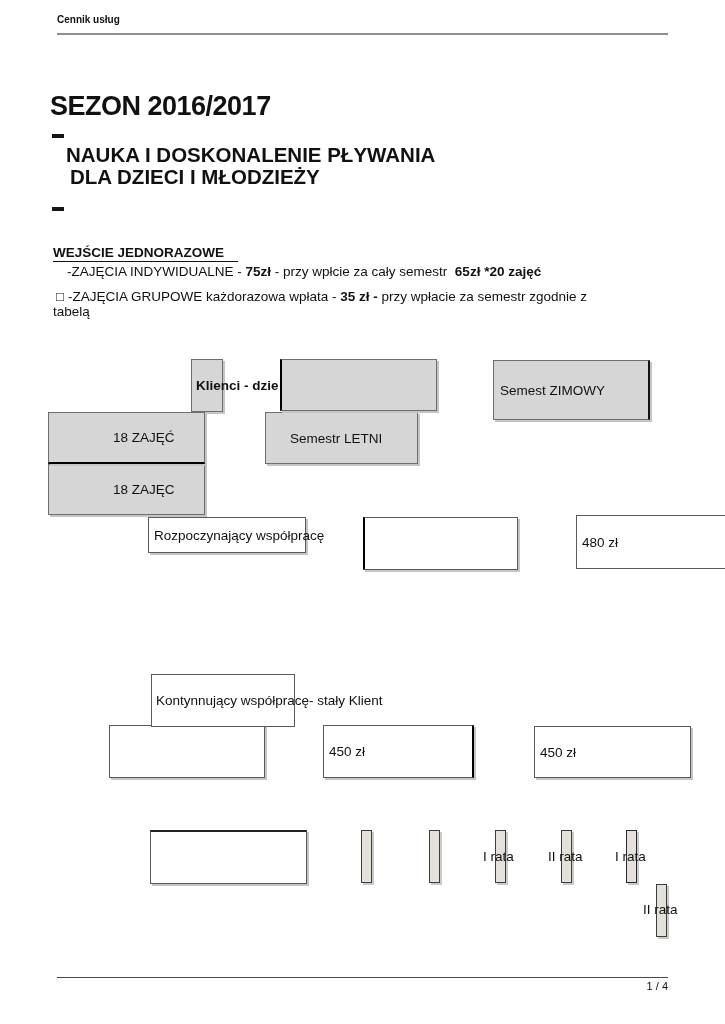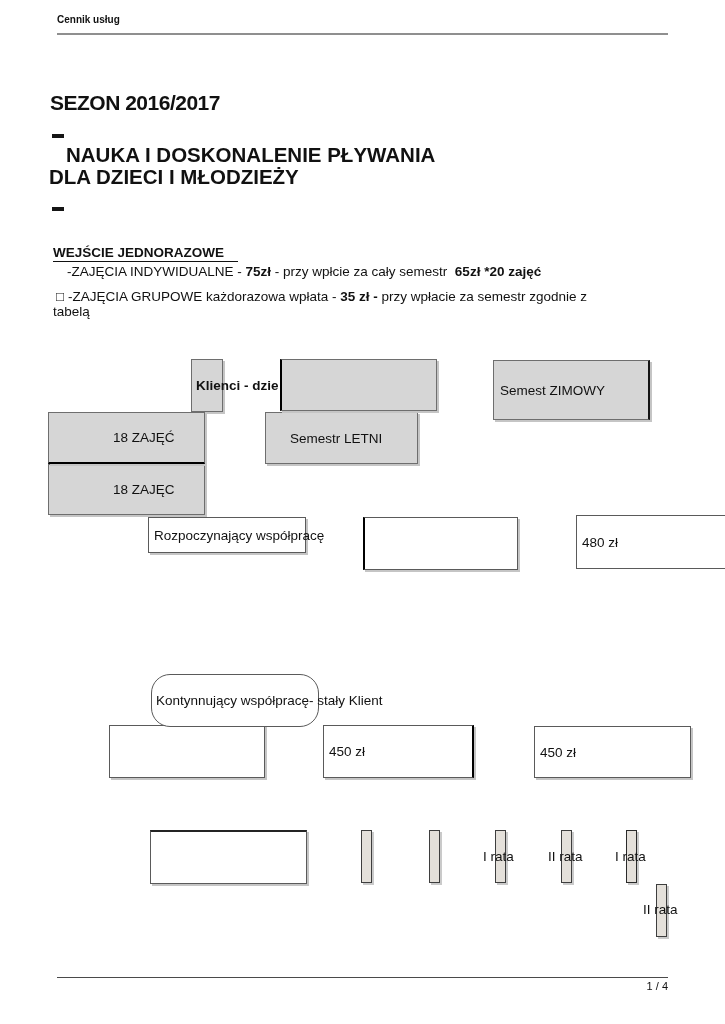--- a/index.html
+++ b/index.html
@@ -11,26 +11,26 @@
   .abs{position:absolute;white-space:pre;}
   .b{font-weight:bold;}
 
   
   .hdr-title{left:57px;top:14px;font-size:10px;font-weight:bold;}
   .hdr-rule{position:absolute;left:57px;top:33px;width:611px;height:2px;background:var(--rule_gray);}
   .ftr-rule{position:absolute;left:57px;top:977px;width:611px;height:1px;background:#4a4a4a;}
   .ftr-page{left:0;top:980px;width:668px;text-align:right;font-size:11px;}
 
   
-  .h-season{left:50px;top:91px;font-size:21px;font-weight:bold;letter-spacing:-0.5px;}
+  .h-season{left:50px;top:91px;font-size:27px;font-weight:bold;letter-spacing:-0.5px;}
   .dash{position:absolute;width:12px;height:4px;background:#151515;}
   .dash1{left:52px;top:134px;}
   .dash2{left:52px;top:207px;}
   .h-main1{left:66px;top:143px;font-size:20.5px;font-weight:bold;}
-  .h-main2{left:49px;top:165px;font-size:20.5px;font-weight:bold;}
+  .h-main2{left:70px;top:165px;font-size:20.5px;font-weight:bold;}
 
   
   .sec-title{left:53px;top:245px;font-size:13.5px;font-weight:bold;
              border-bottom:1.5px solid #111;padding:0 10px 1px 0;}
   .line{font-size:13.5px;}
   .lineA{left:67px;top:264px;}
   .lineB{left:56px;top:289px;}
   .lineC{left:53px;top:304px;}
 
   
@@ -46,21 +46,21 @@
   .big-empty{left:280px;top:359px;width:157px;height:52px;border-left:2px solid #000;z-index:2;}
   .zimowy{left:493px;top:360px;width:157px;height:60px;border-right:2px solid #141414;padding-left:6px;z-index:2;}
   .zajec1{left:48px;top:412px;width:157px;height:52px;border-bottom:2px solid #000;padding-left:64px;z-index:1;}
   .letni{left:265px;top:412px;width:153px;height:52px;padding-left:24px;}
   .zajec2{left:48px;top:464px;width:157px;height:51px;padding-left:64px;}
 
   .rozp{left:148px;top:517px;width:158px;height:36px;padding-left:5px;}
   .row4-empty{left:363px;top:517px;width:155px;height:53px;border-left:2px solid #000;}
   .b480{left:576px;top:515px;width:155px;height:54px;padding-left:5px;box-shadow:none;}
 
-  .kont{left:151px;top:674px;width:168px;height:53px;padding-left:4px;box-shadow:none;z-index:1;border-radius:19px;}
+  .kont{left:151px;top:674px;width:144px;height:53px;padding-left:4px;box-shadow:none;z-index:1;}
   .kont .txt{overflow:visible;}
   .row5-empty{left:109px;top:725px;width:156px;height:53px;}
   .b450a{left:323px;top:725px;width:151px;height:53px;border-right:2px solid #000;padding-left:5px;}
   .b450b{left:534px;top:726px;width:157px;height:52px;padding-left:5px;}
 
   .row6-empty{left:150px;top:830px;width:157px;height:54px;border-top:2px solid #242424;}
 
   
   .bar{position:absolute;width:11px;height:53px;box-sizing:border-box;
        background:var(--bar_fill);border:1px solid #3e3e3e;box-shadow:2px 2px 0 #cacaca;}

